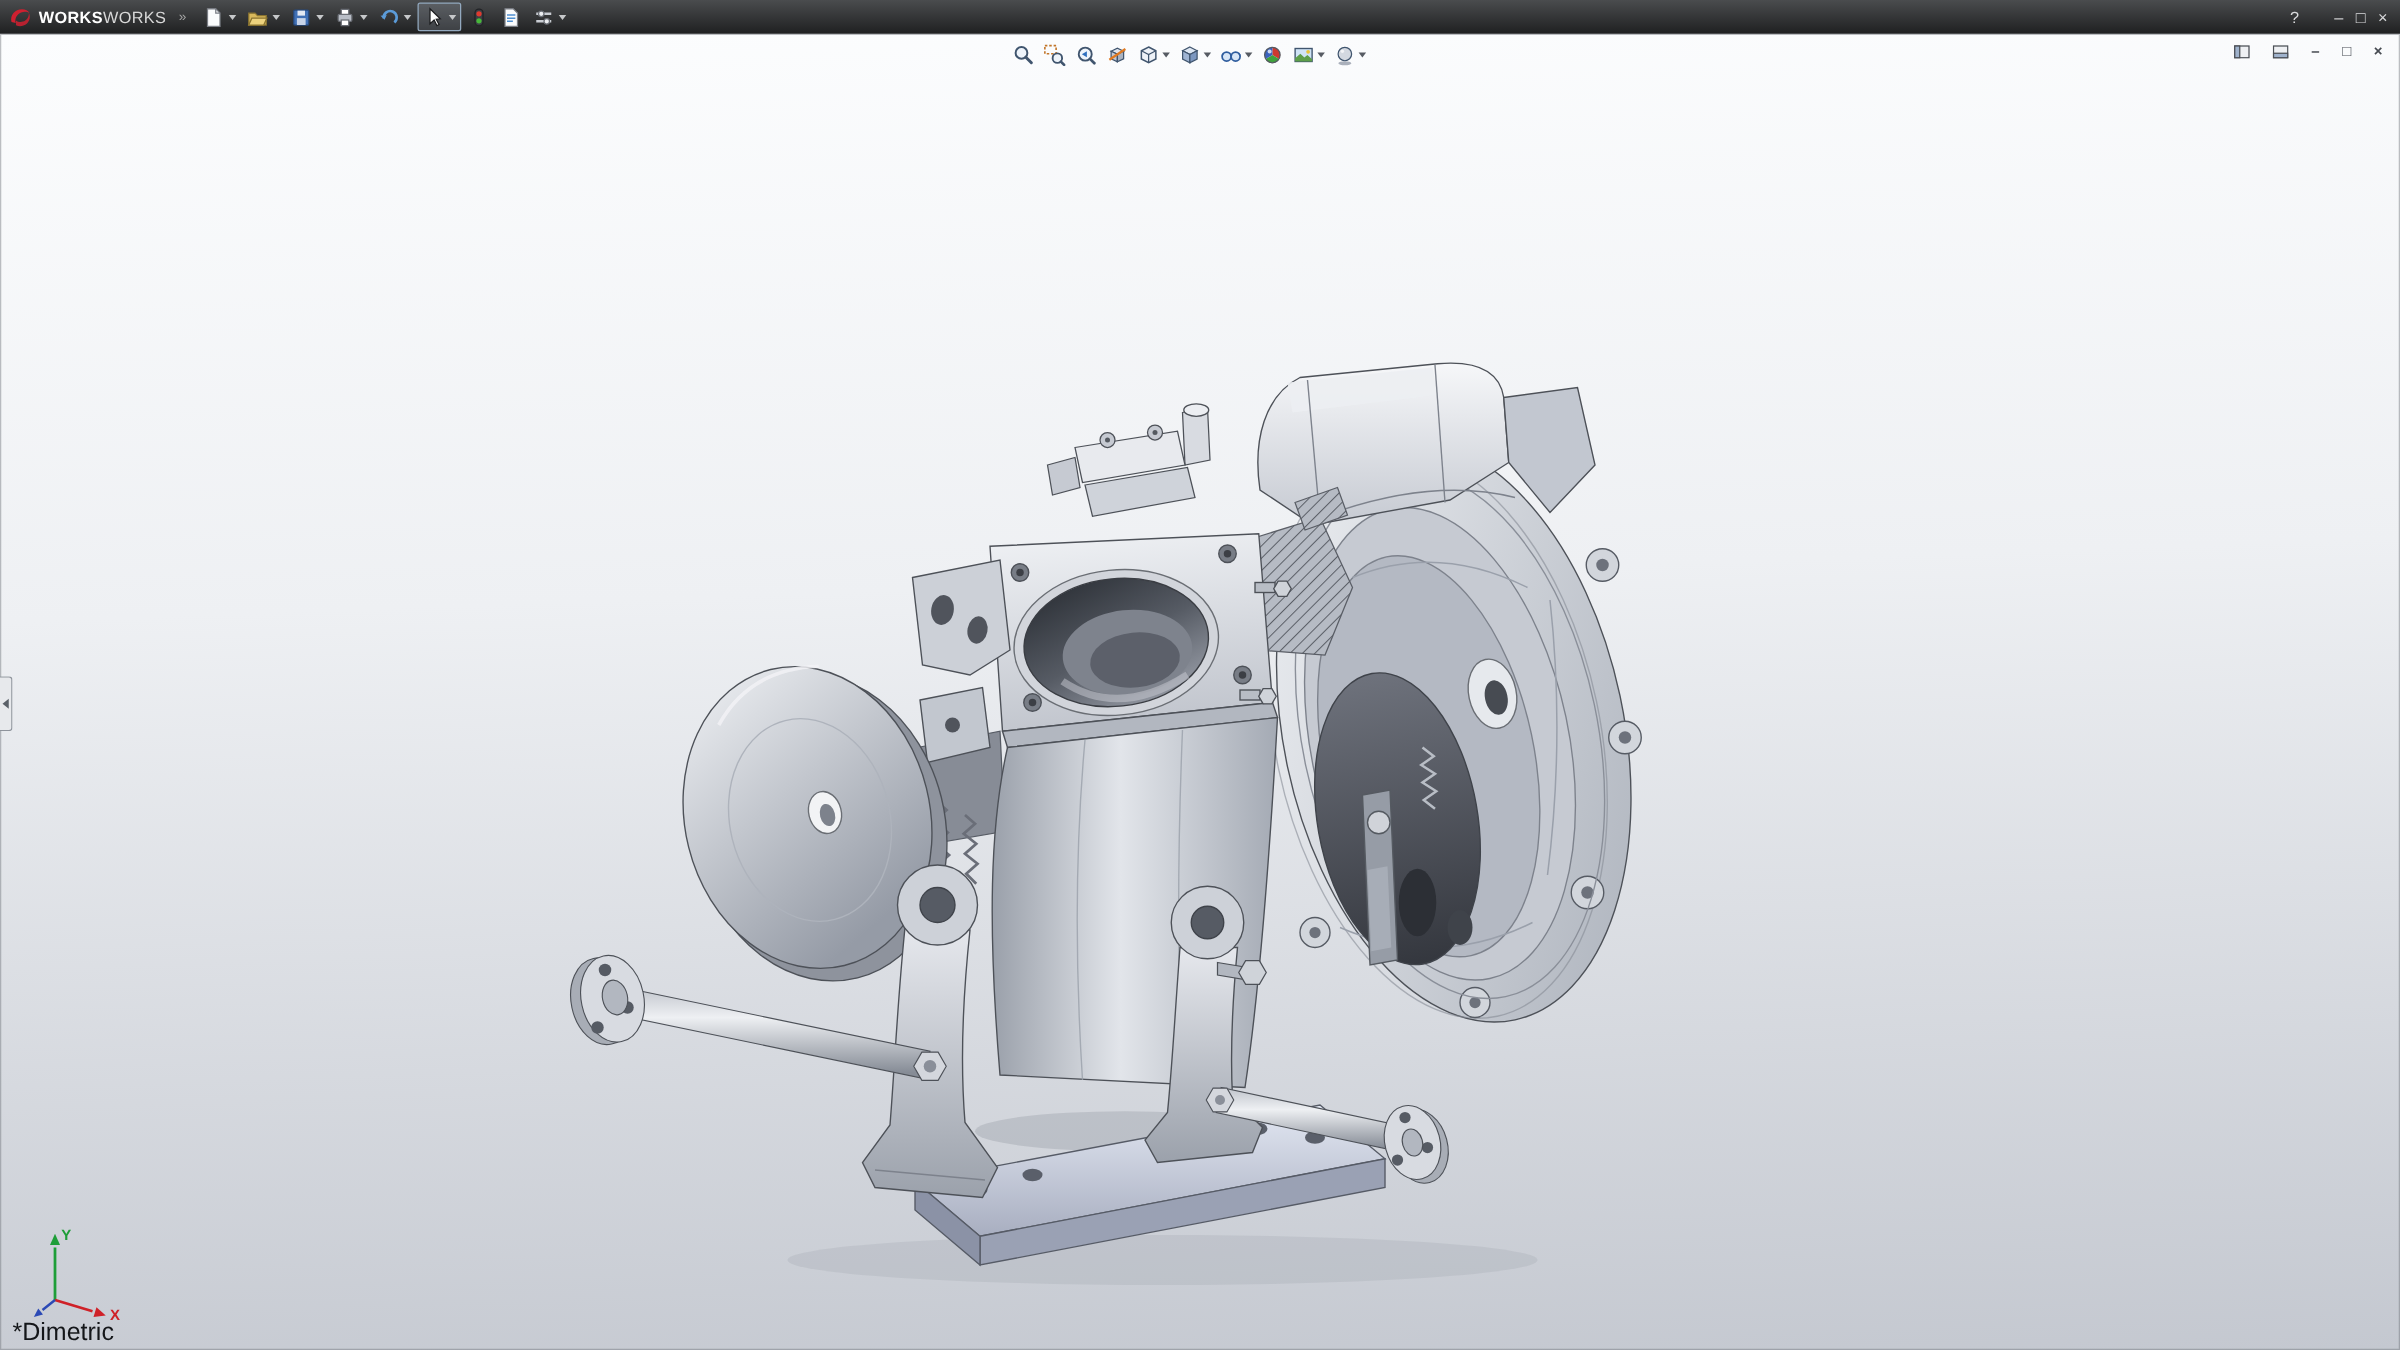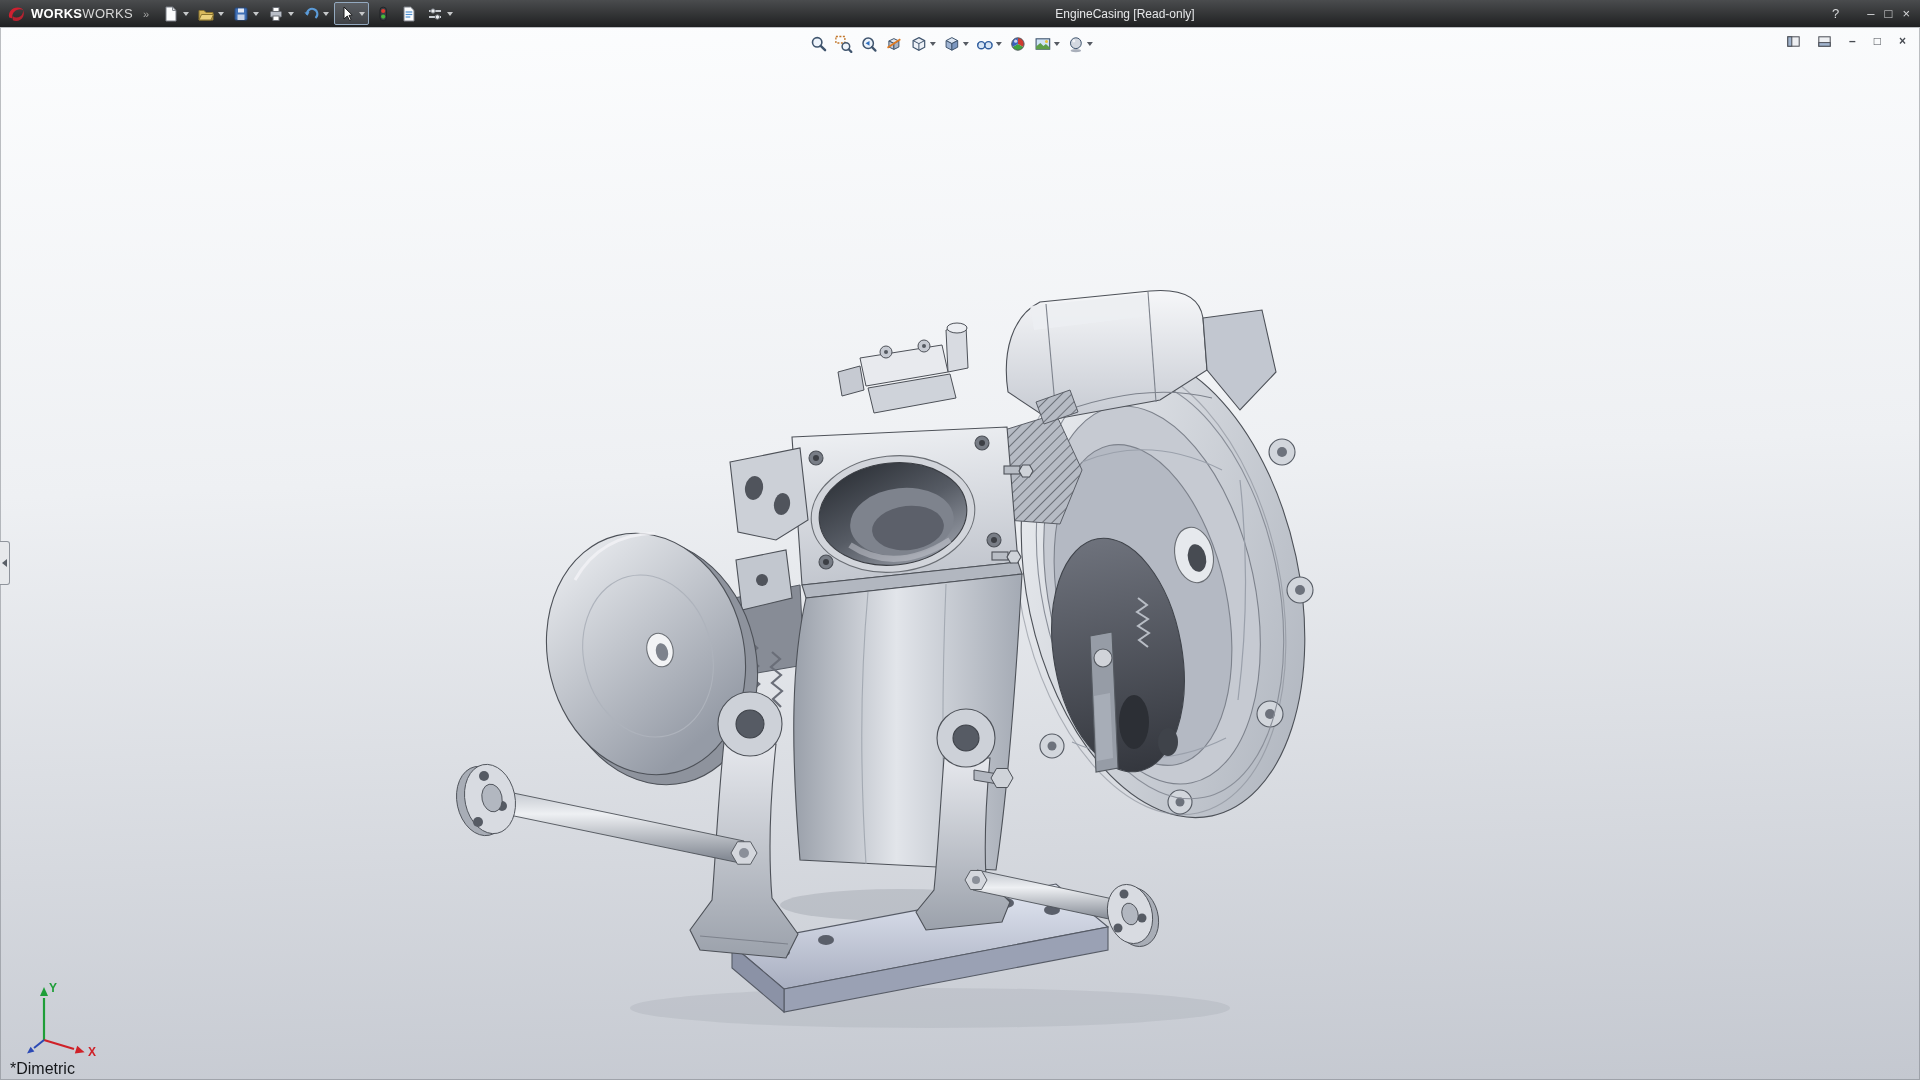--- a/index.html
+++ b/index.html
@@ -42,21 +42,21 @@
   .doc-controls .dcg{margin-left:18px;}
   .doc-controls svg{margin-left:18px;}
   .doc-controls svg:first-child{margin-left:0;}
 
   .fm-tab{position:absolute;left:0;top:514px;width:9px;height:42px;background:#e7e9ec;
     border:1px solid #8f949c;border-left:none;border-radius:0 3px 3px 0;
     display:flex;align-items:center;justify-content:center;}
   .fm-tab i{width:0;height:0;border-top:4px solid transparent;border-bottom:4px solid transparent;
     border-right:5px solid #5a6068;}
 
-  .orientation{position:absolute;left:10px;bottom:2px;font-size:16px;color:#141619;margin-top:24px;}
+  .orientation{position:absolute;left:10px;bottom:2px;font-size:20px;color:#141619;margin-top:24px;}
 
   .triad{position:absolute;left:14px;bottom:22px;}
   .model{position:absolute;left:0;top:0;}
 </style>
 </head>
 <body>
 
 <div class="titlebar">
   <div class="brand">
     <svg width="20" height="20" viewBox="0 0 20 20">
@@ -130,21 +130,20 @@
       <svg width="18" height="18">
         <line x1="3" y1="6" x2="15" y2="6" stroke="#c9cdd3" stroke-width="2"></line>
         <circle cx="7" cy="6" r="2.2" fill="#eceef1" stroke="#6a6e75"></circle>
         <line x1="3" y1="12" x2="15" y2="12" stroke="#c9cdd3" stroke-width="2"></line>
         <circle cx="11.4" cy="12" r="2.2" fill="#eceef1" stroke="#6a6e75"></circle>
       </svg>
       <i class="dd"></i>
     </div>
   </div>
 
-  <div class="title-center">EngineCasing [Read-only]</div>
 
   <div class="win-controls">
     <span class="help">?</span>
     <span class="wc">–</span>
     <span class="wc">□</span>
     <span class="wc">×</span>
   </div>
 </div>
 
 <div class="viewport">

